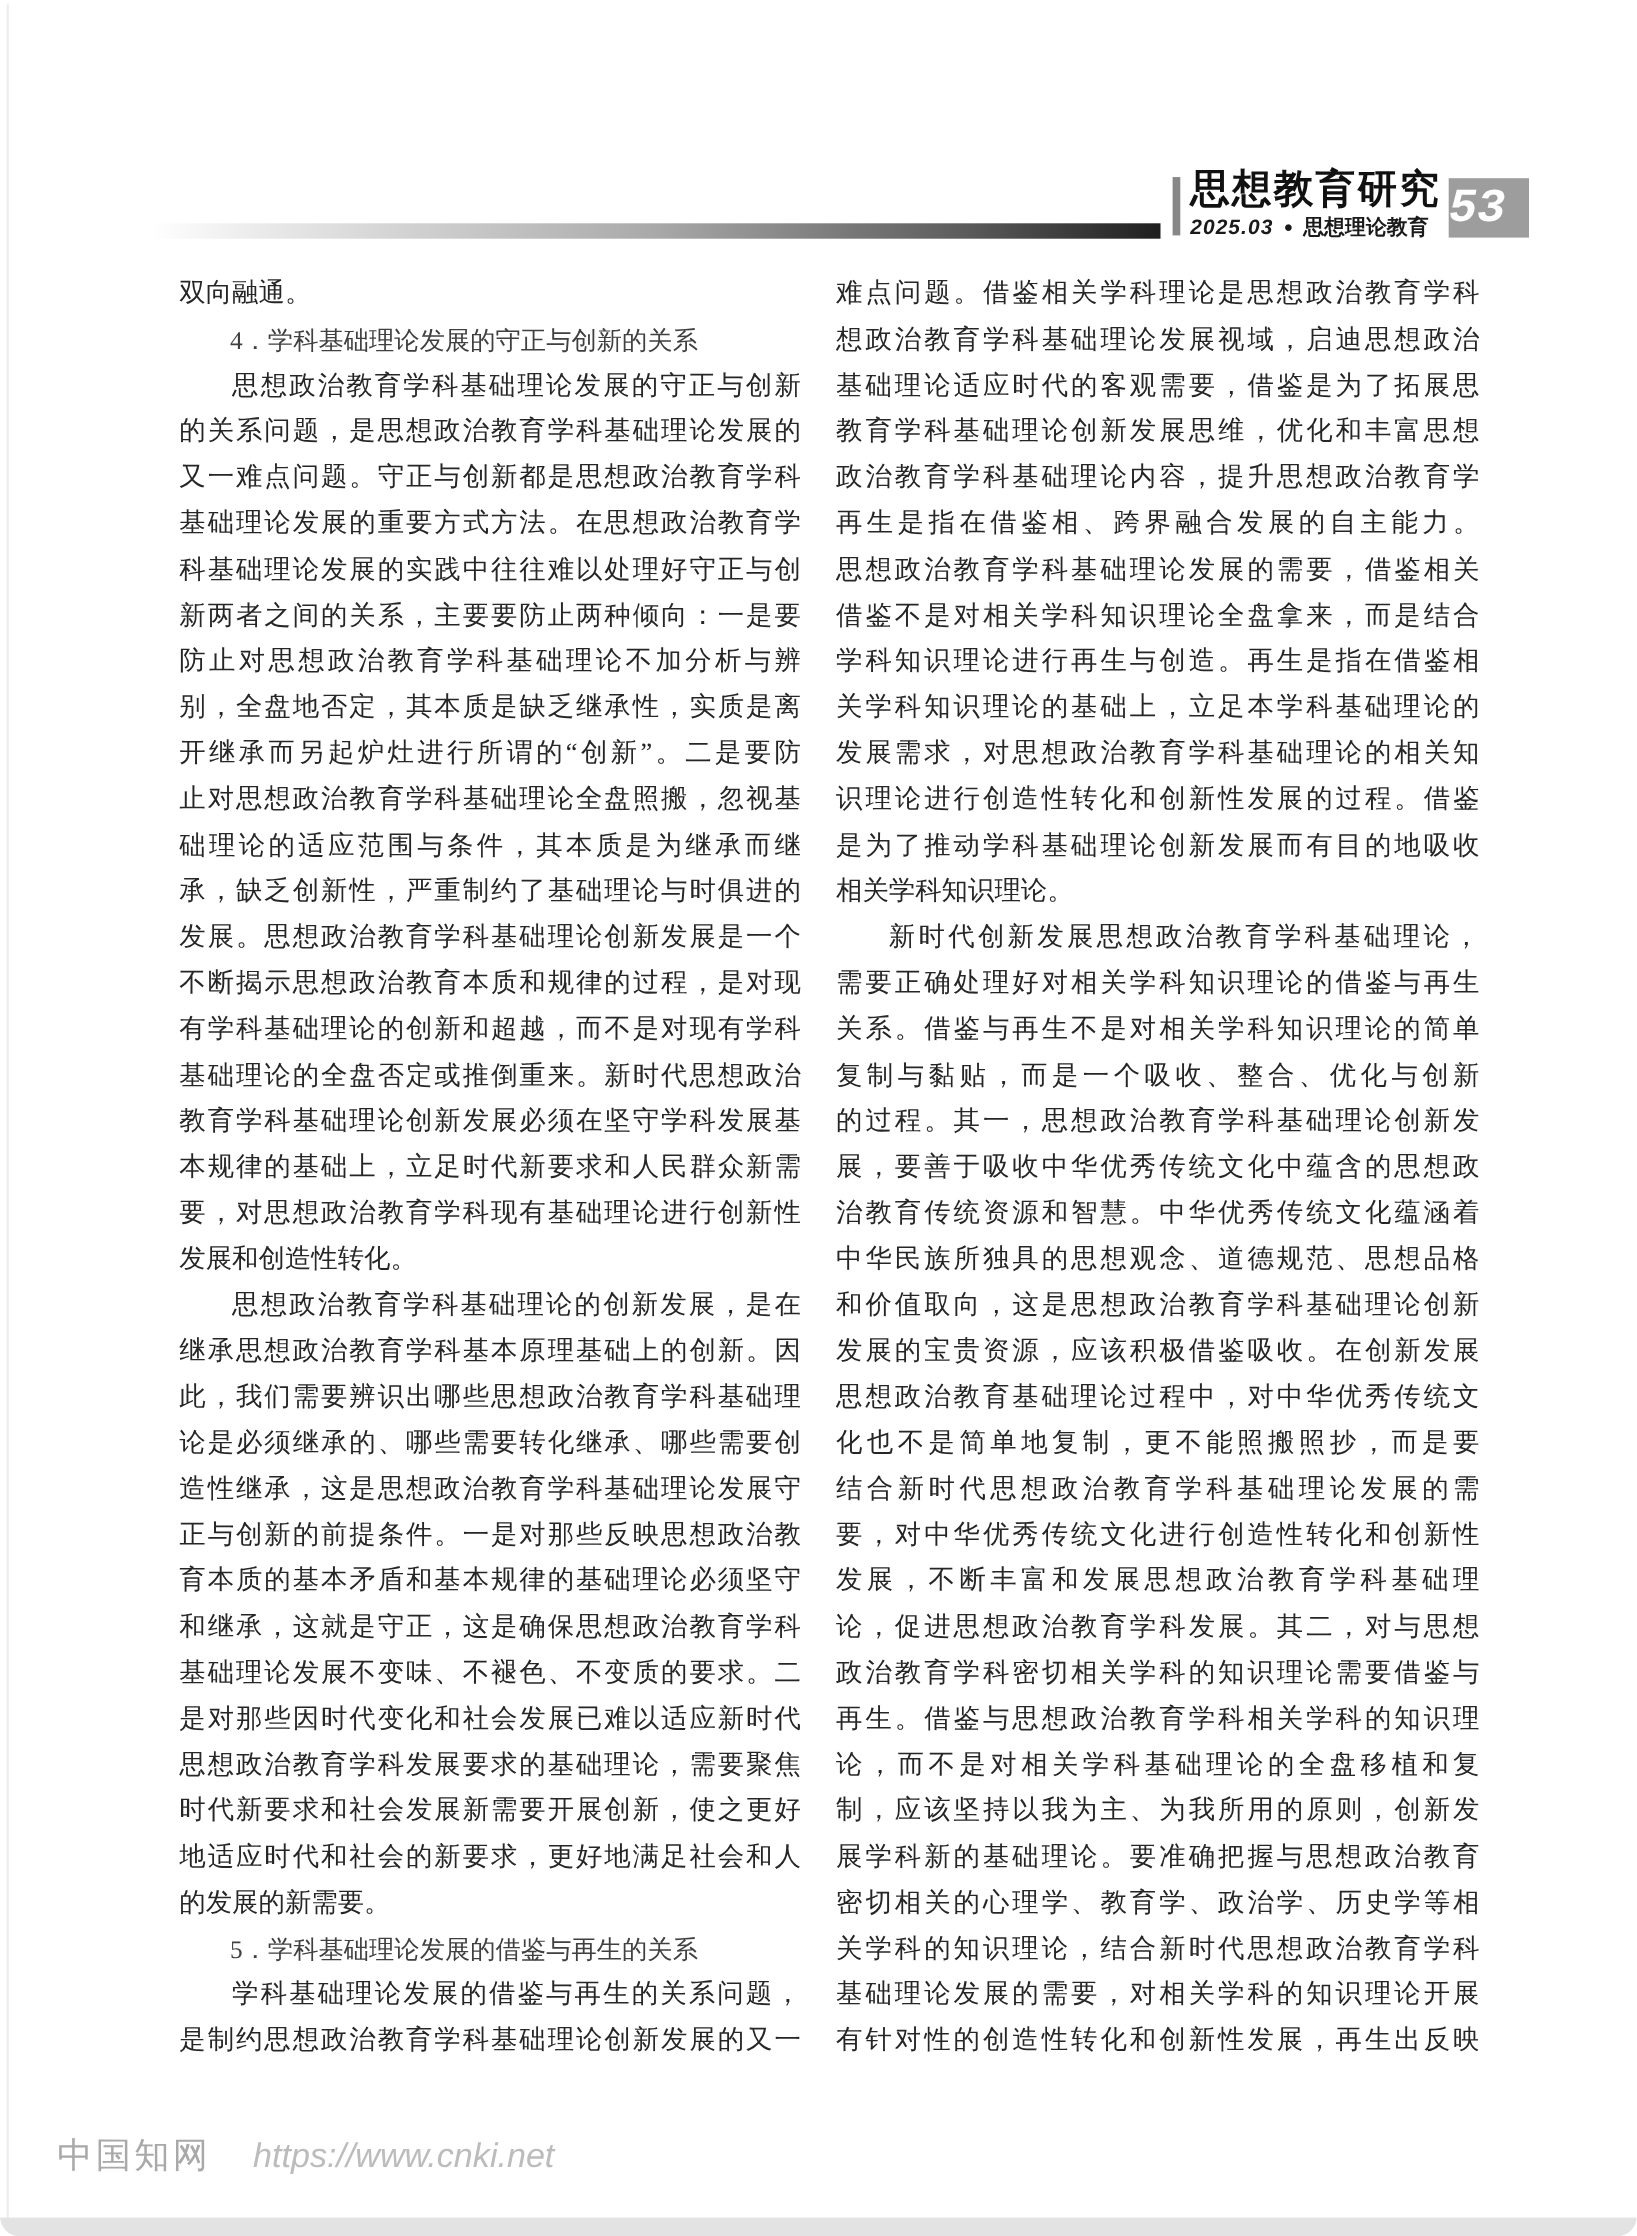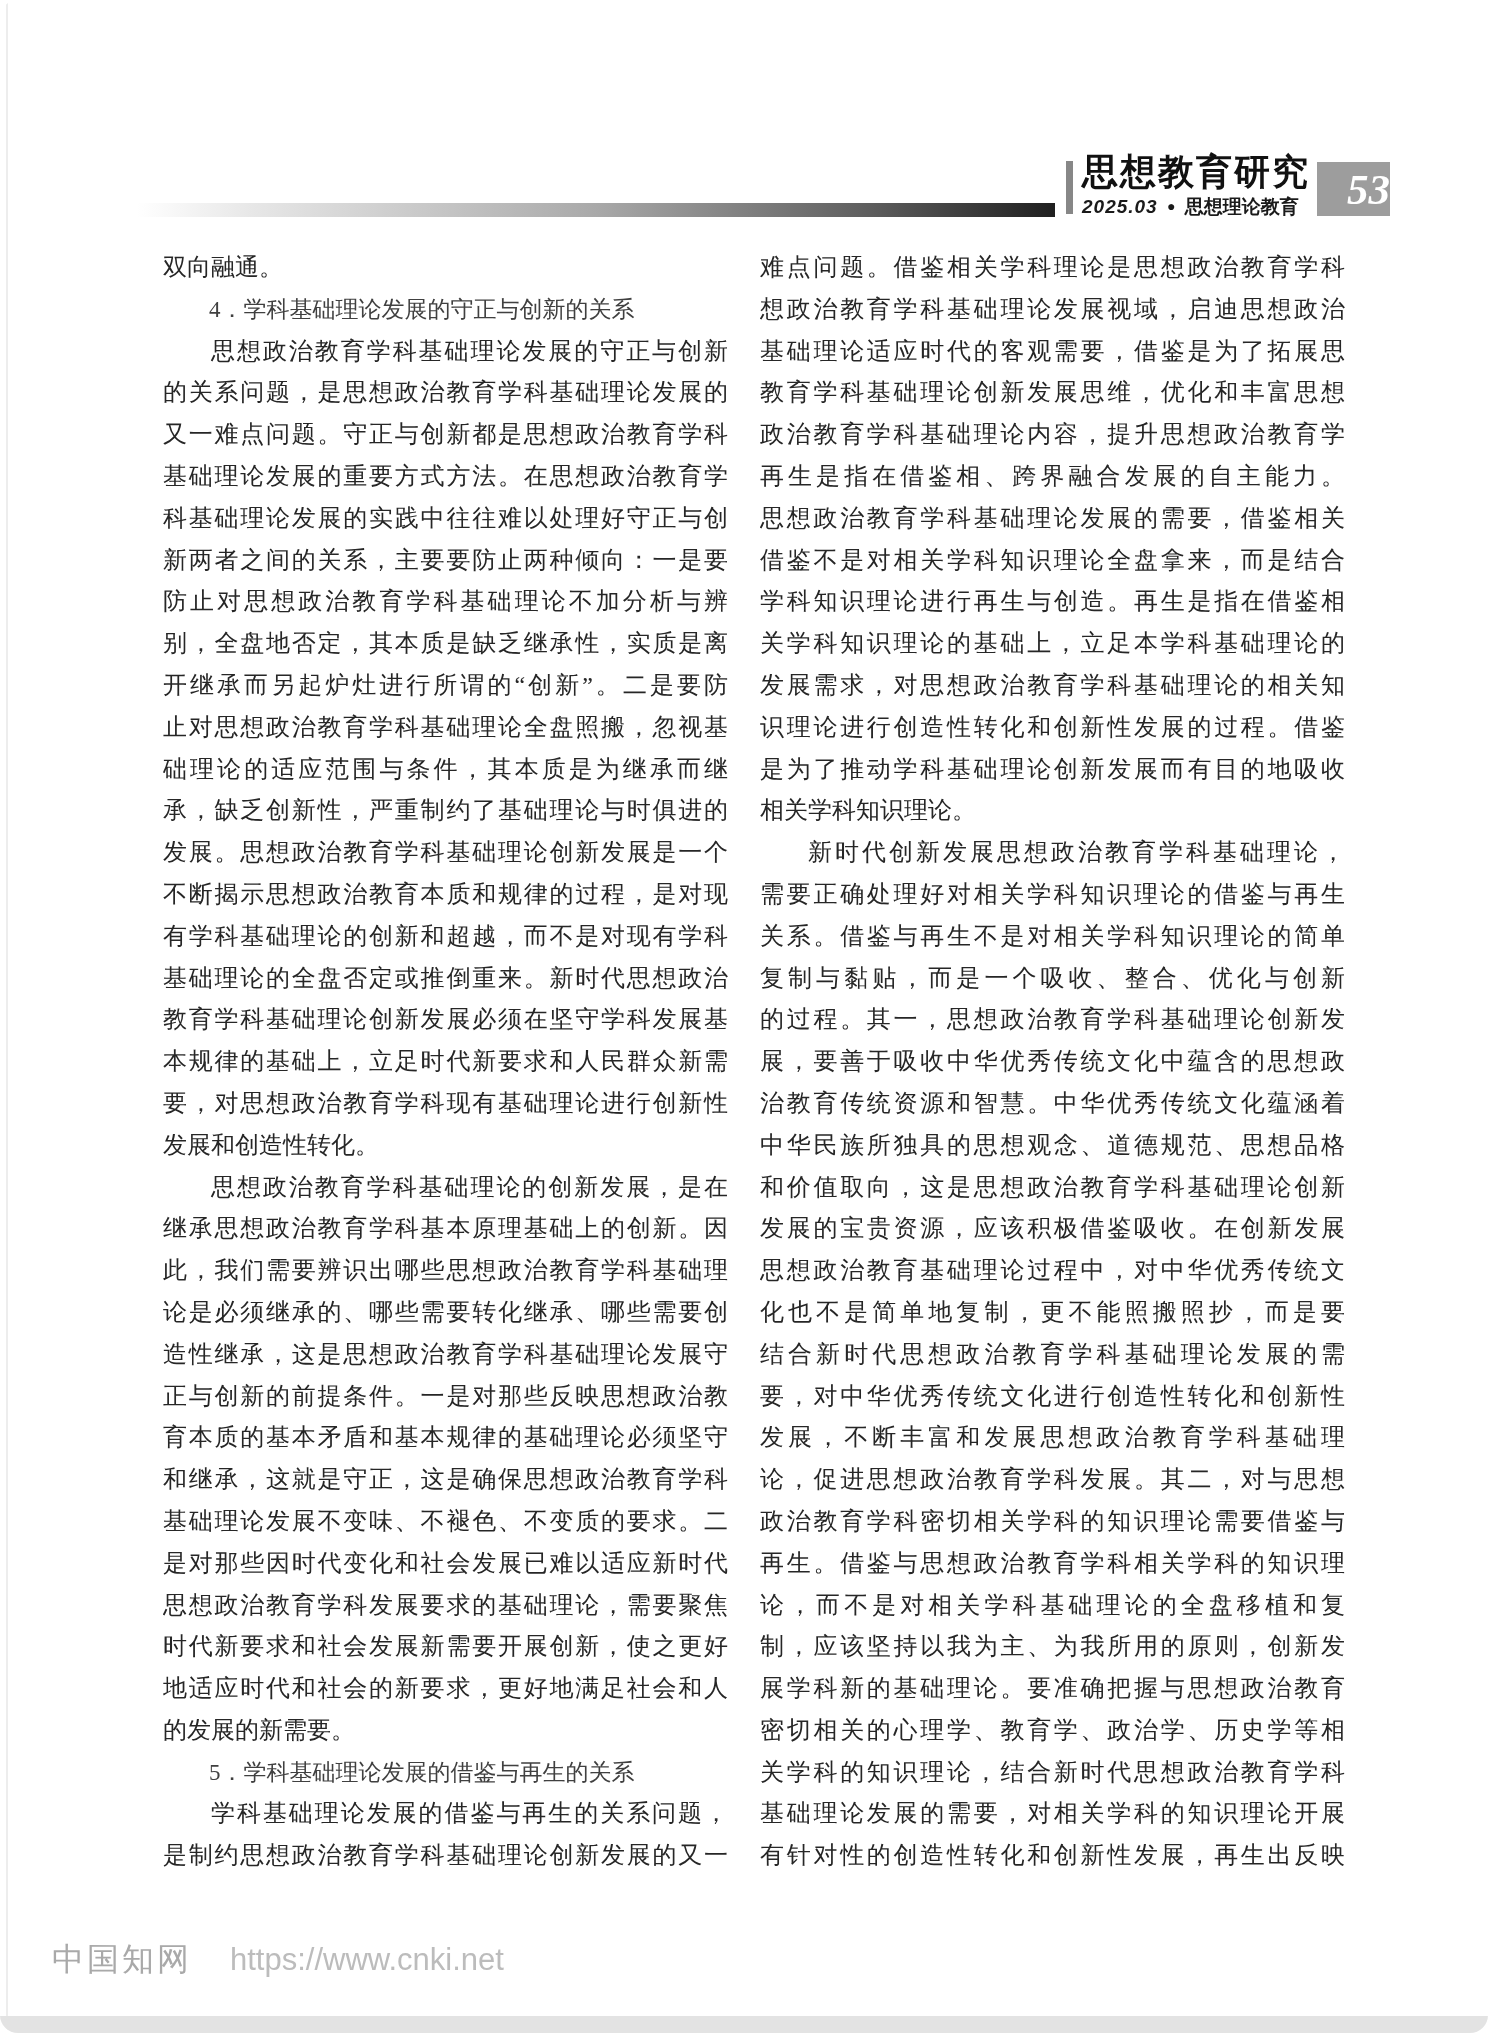--- a/index.html
+++ b/index.html
@@ -67,26 +67,26 @@
     white-space: nowrap;
   }
   #issue-line .issue-num { font-style: italic; letter-spacing: 1px; }
   #issue-line .sep { font-size: 14px; vertical-align: 2px; padding: 0 4px; }
   #page-number-badge {
     position: absolute;
     left: 1317px; top: 162px;
     width: 73px; height: 54px;
     background: #9d9d9d;
     color: #ffffff;
-    font-family: Liberation Serif, serif;
+    font-family: Liberation Mono, monospace;
     font-weight: 700;
     font-style: italic;
     font-size: 43px;
     line-height: 56px;
-    text-align: right;
+    text-align: left;
   }
 
   
   #article {
     position: absolute;
     left: 163px; top: 247px;
     width: 1182px;
     display: flex;
   }
   #col-left  { width: 565px; }
@@ -122,20 +122,21 @@
     font-family: Liberation Serif, serif;
     font-size: 32px;
     color: #a9a9a9;
     letter-spacing: 3px;
   }
   #cnki-url {
     font-family: "Liberation Sans", "DejaVu Sans", sans-serif;
     font-size: 31px;
     color: #bcbcbc;
     margin-left: 38px;
+    font-style: italic;
   }
 </style>
 </head>
 <body>
 
 <div id="page">
 
   <div id="left-edge"></div>
 
   <div id="gradient-bar"></div>

